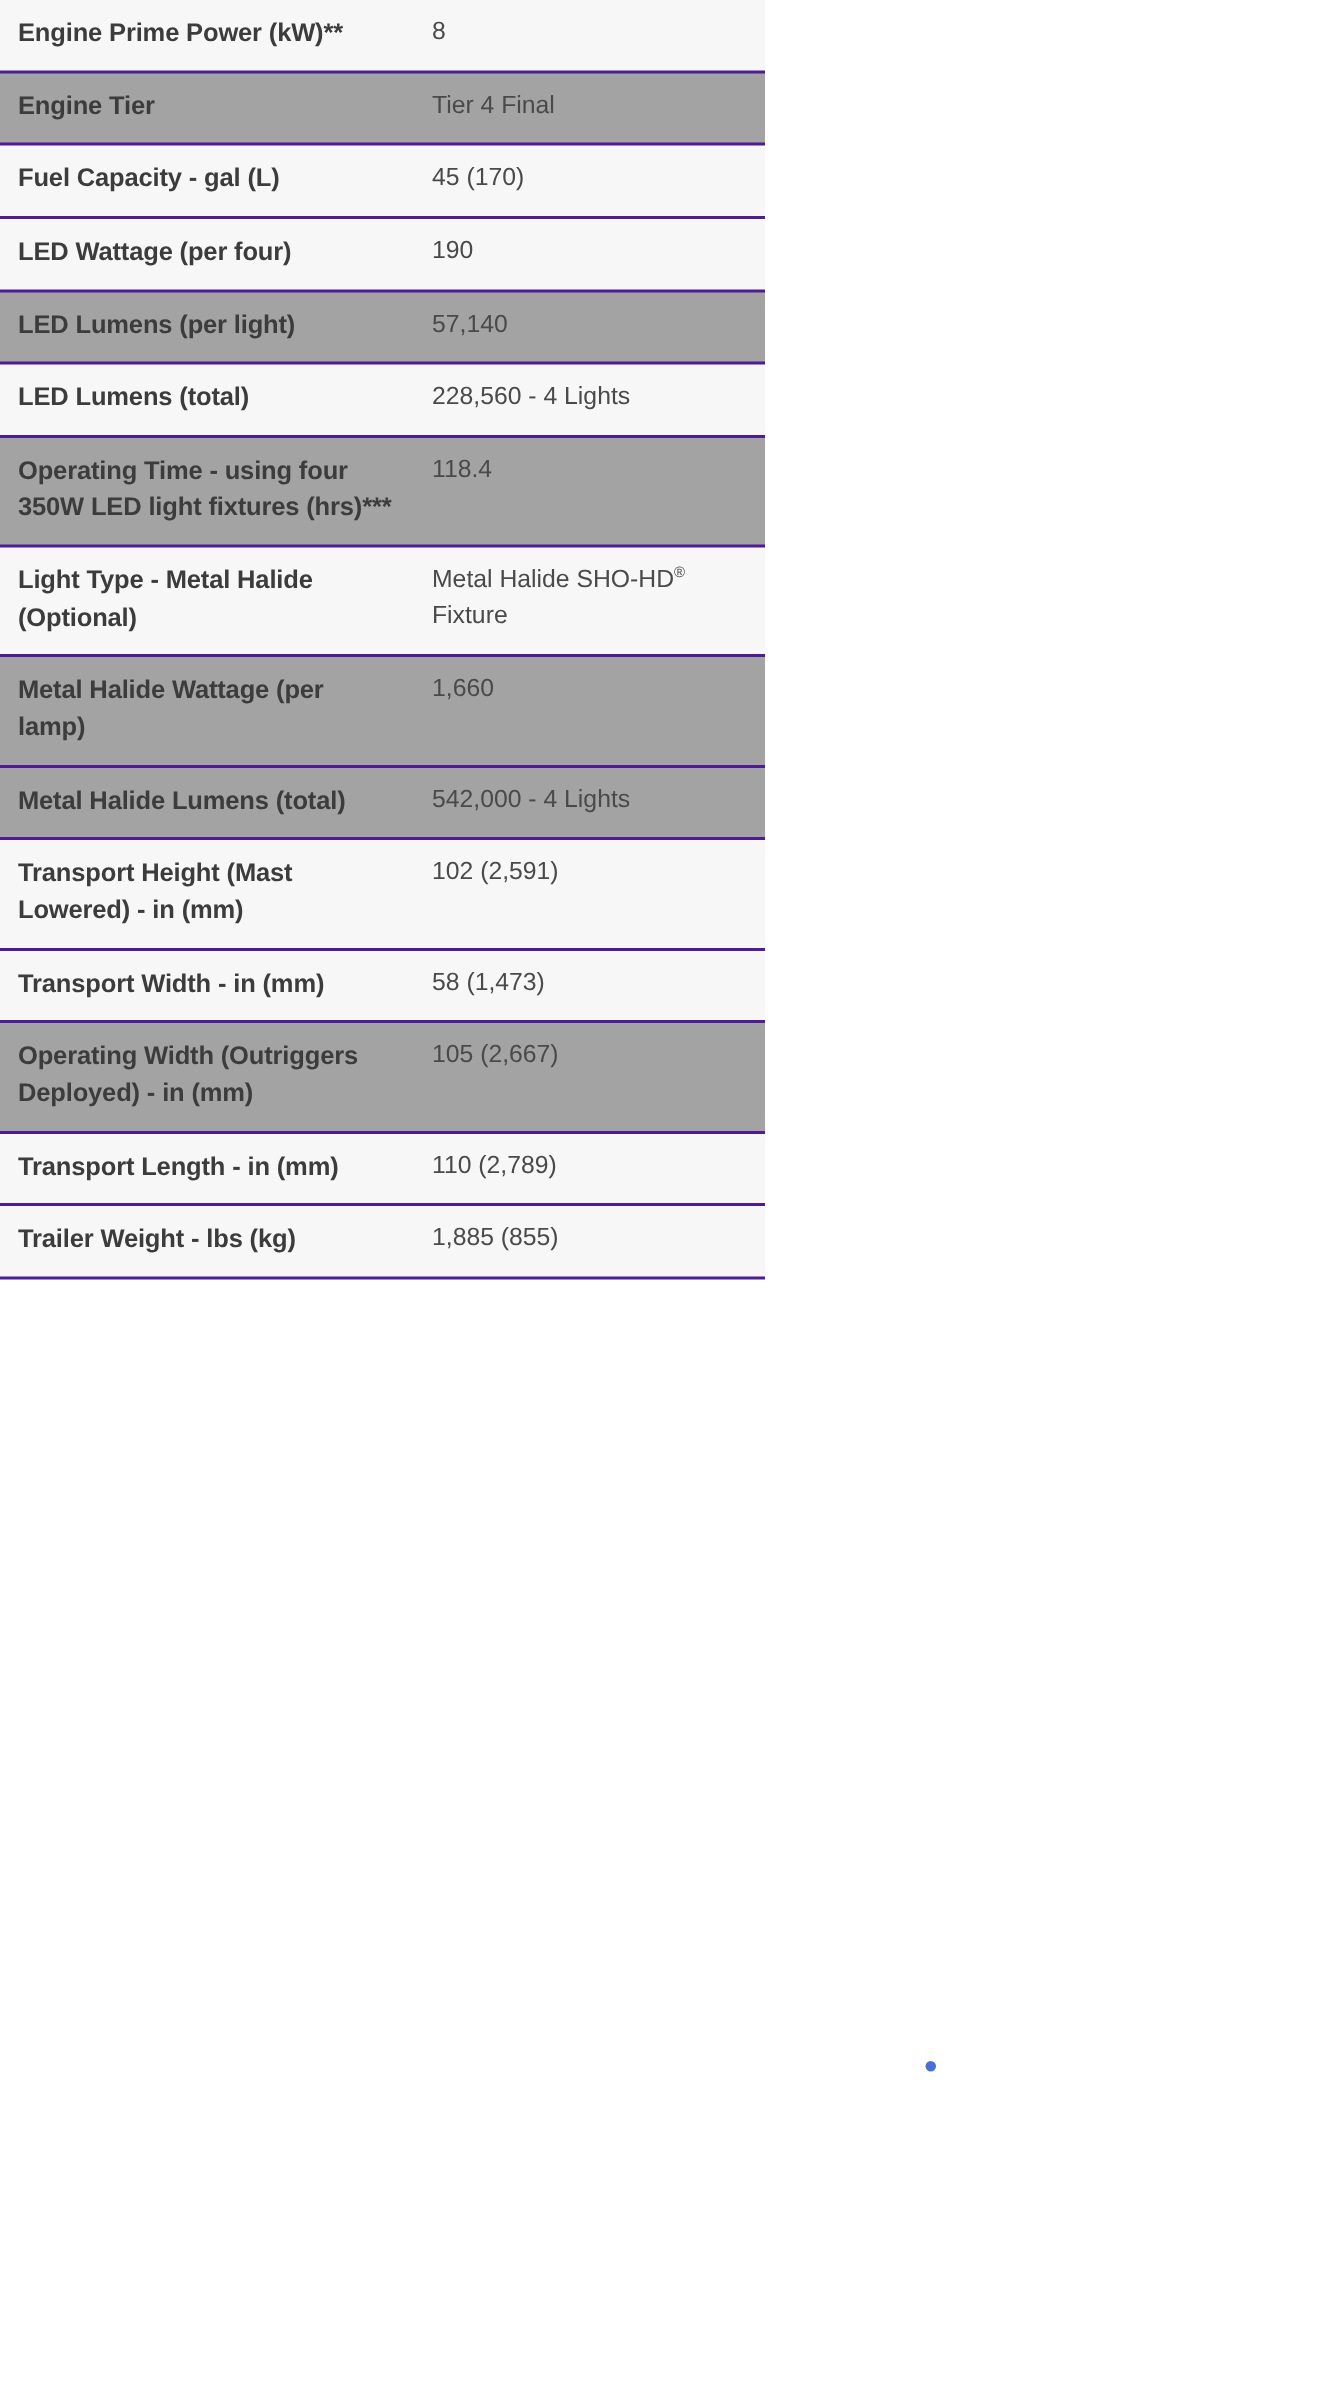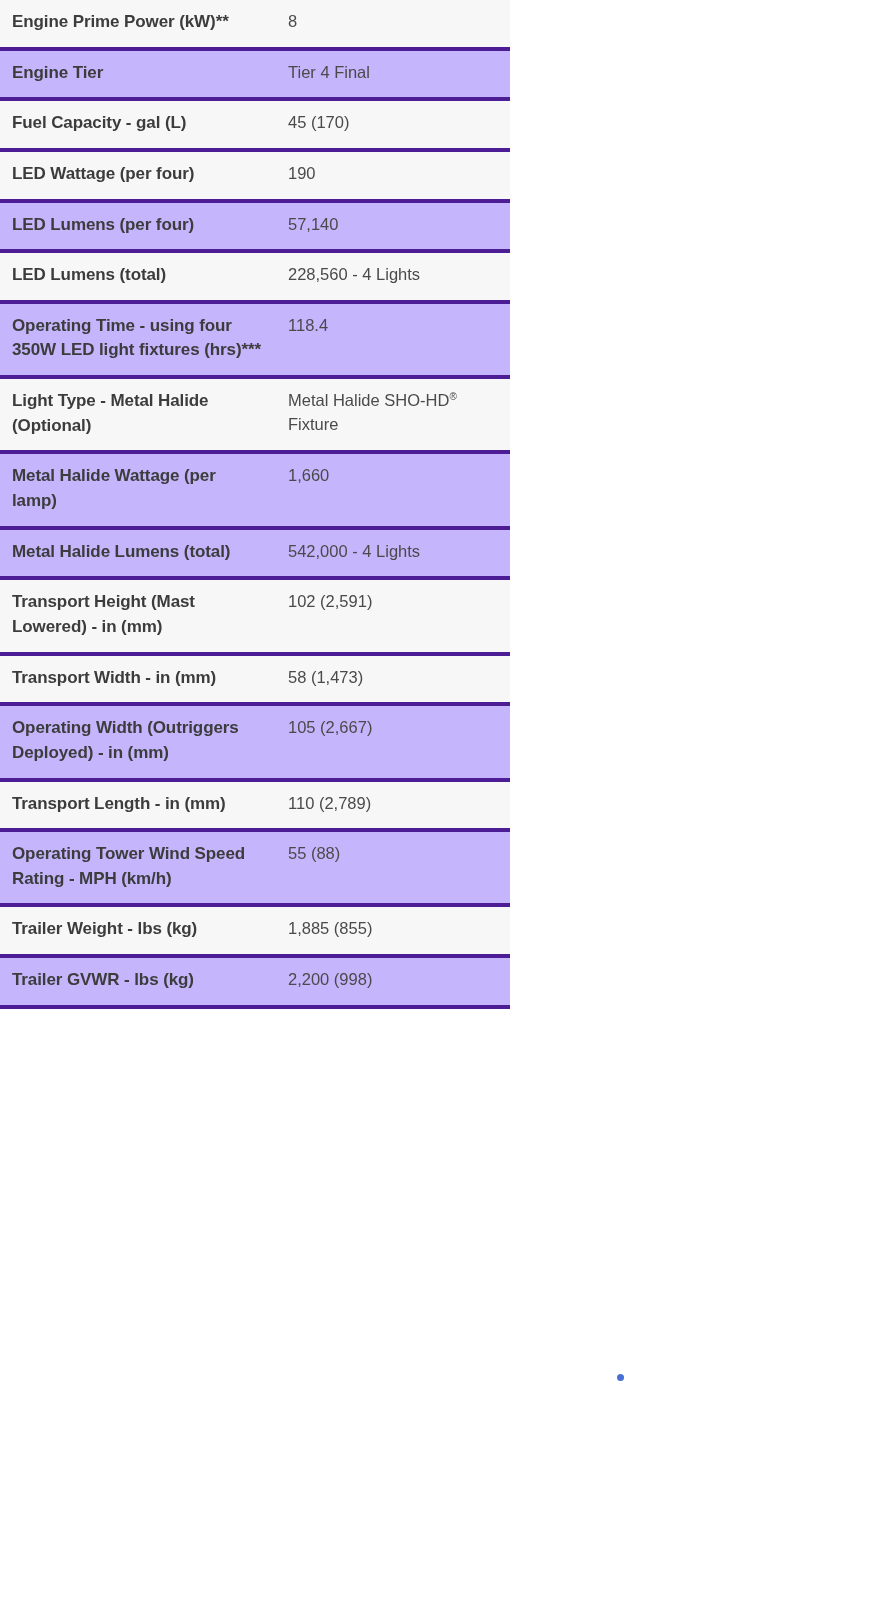--- a/index.html
+++ b/index.html
@@ -19,28 +19,28 @@
     background: #ffffff;
     overflow: hidden;
   }
   .spec-table {
     width: 510px;
     border-collapse: collapse;
     table-layout: fixed;
     margin: 0;
   }
   .spec-table tr {
-    background: #c4b5fd;
+    background: #a3a3a3;
   }
   .spec-table tr.alt {
     background: #f7f7f7;
   }
   .spec-table td {
     vertical-align: top;
-    border-bottom: 4px solid #4c1d95;
+    border-bottom: 2px solid #4c1d95;
     padding: 10px 12px 12px 12px;
     line-height: 1.45;
   }
   .spec-table td.label {
     width: 250px;
     font-weight: bold;
     font-size: 17px;
     color: #3c3c3c;
     letter-spacing: -0.1px;
   }
@@ -81,21 +81,21 @@
         </tr>
         <tr class="alt">
           <td class="label">Fuel Capacity - gal (L)</td>
           <td class="value">45 (170)</td>
         </tr>
         <tr class="alt">
           <td class="label">LED Wattage (per four)</td>
           <td class="value">190</td>
         </tr>
         <tr>
-          <td class="label">LED Lumens (per four)</td>
+          <td class="label">LED Lumens (per light)</td>
           <td class="value">57,140</td>
         </tr>
         <tr class="alt">
           <td class="label">LED Lumens (total)</td>
           <td class="value">228,560 - 4 Lights</td>
         </tr>
         <tr>
           <td class="label">Operating Time - using four 350W LED light fixtures (hrs)***</td>
           <td class="value">118.4</td>
         </tr>
@@ -120,28 +120,20 @@
           <td class="value">58 (1,473)</td>
         </tr>
         <tr>
           <td class="label">Operating Width (Outriggers Deployed) - in (mm)</td>
           <td class="value">105 (2,667)</td>
         </tr>
         <tr class="alt">
           <td class="label">Transport Length - in (mm)</td>
           <td class="value">110 (2,789)</td>
         </tr>
-        <tr>
-          <td class="label">Operating Tower Wind Speed Rating - MPH (km/h)</td>
-          <td class="value">55 (88)</td>
-        </tr>
         <tr class="alt">
           <td class="label">Trailer Weight - lbs (kg)</td>
           <td class="value">1,885 (855)</td>
-        </tr>
-        <tr>
-          <td class="label">Trailer GVWR - lbs (kg)</td>
-          <td class="value">2,200 (998)</td>
         </tr>
       </tbody>
   </table>
   <div class="dot-marker" style="background: rgb(74, 111, 212);"></div>
 </div>
 
 </body></html>

